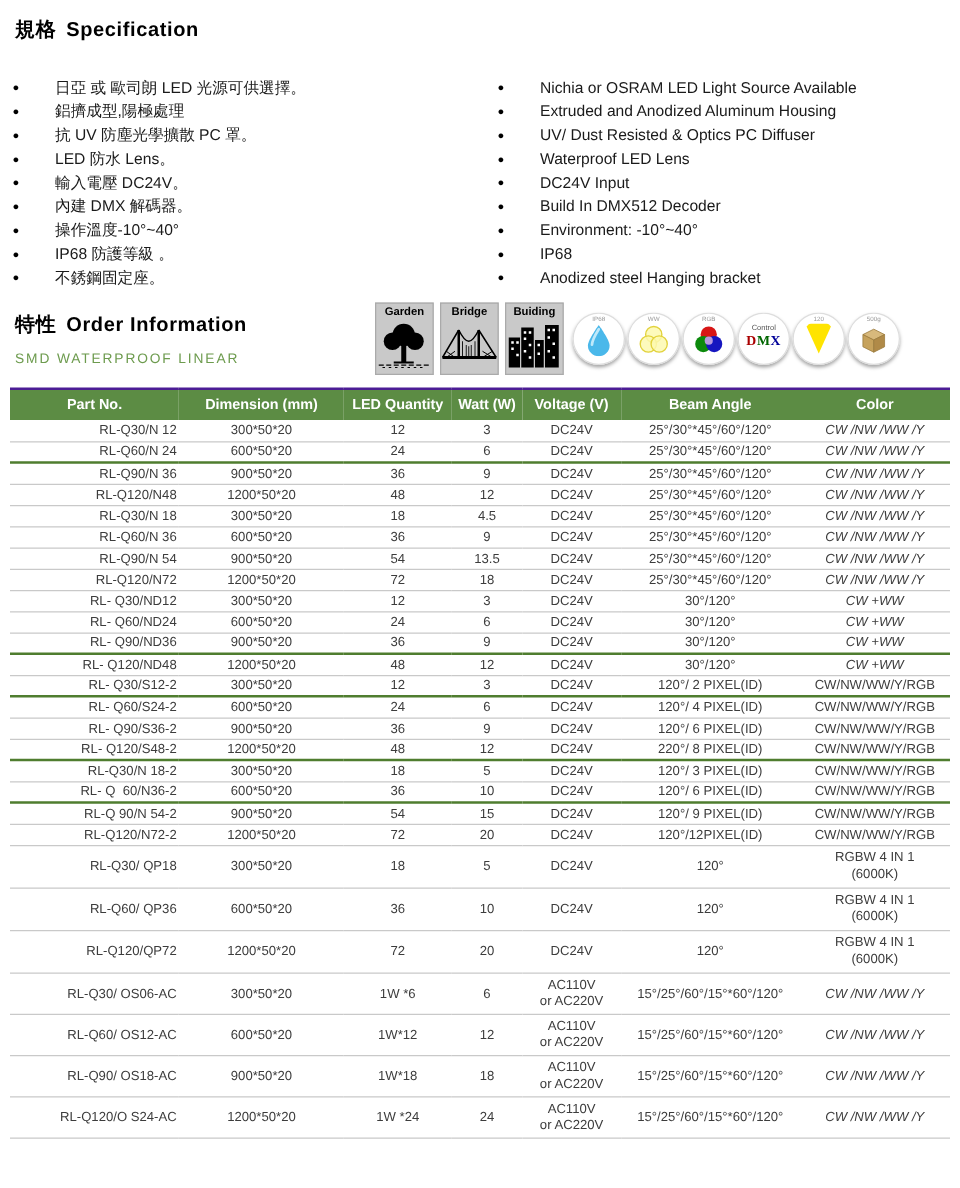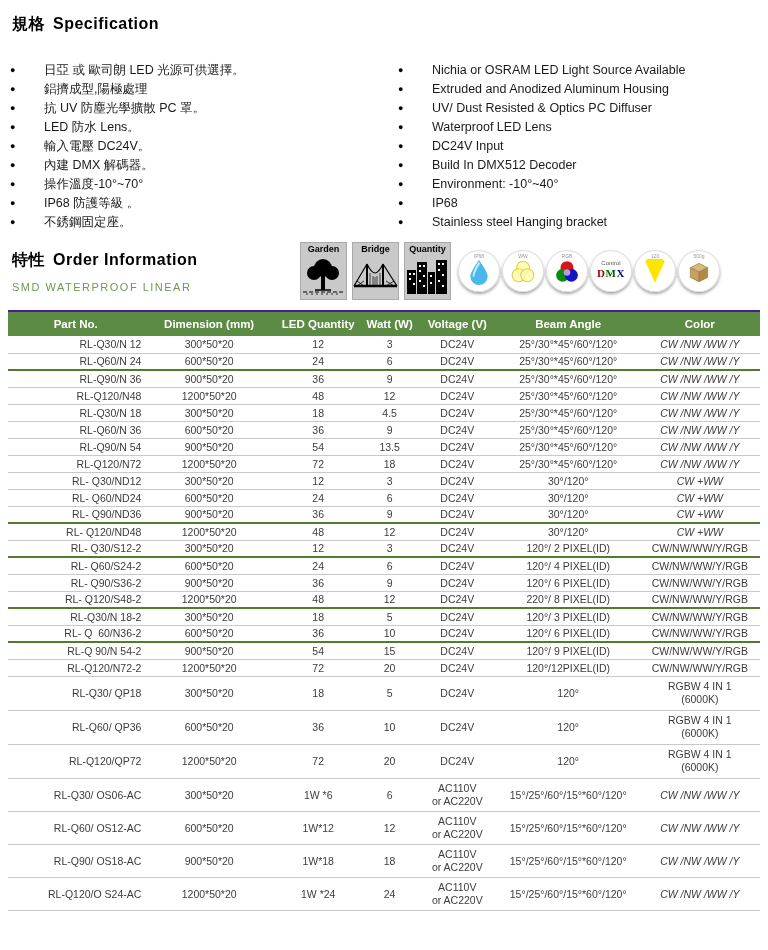--- a/index.html
+++ b/index.html
@@ -120,21 +120,21 @@
         <li>
           <span class="bullet">●</span>
           <span>輸入電壓 DC24V。</span>
         </li>
         <li>
           <span class="bullet">●</span>
           <span>內建 DMX  解碼器。</span>
         </li>
         <li>
           <span class="bullet">●</span>
-          <span>操作溫度-10°~70°</span>
+          <span>操作溫度-10°~40°</span>
         </li>
         <li>
           <span class="bullet">●</span>
           <span>IP68 防護等級 。</span>
         </li>
         <li>
           <span class="bullet">●</span>
           <span>不銹鋼固定座。</span>
         </li>
       </ul>
@@ -166,21 +166,21 @@
         <li>
           <span class="bullet">●</span>
           <span>Environment: -10°~40°</span>
         </li>
         <li>
           <span class="bullet">●</span>
           <span>IP68</span>
         </li>
         <li>
           <span class="bullet">●</span>
-          <span>Stainless steel Hanging bracket</span>
+          <span>Anodized steel Hanging bracket</span>
         </li>
       </ul>
   </div>
 
   <div class="order-row">
     <div class="order-titles">
       <h2 class="sec-title">
         <span class="zh">特性</span><span>Order Information</span>
       </h2>
       <div class="order-subtitle">SMD WATERPROOF LINEAR</div>
@@ -207,21 +207,21 @@
           <path d="M1 30 H44" stroke="#000" stroke-width="2.5"></path>
           <path d="M14 8 V30 M30 8 V30" stroke="#000" stroke-width="2"></path>
           <path d="M1 30 L14 8 M14 8 C20 20 24 20 30 8 M30 8 L44 30" stroke="#000" stroke-width="1.2" fill="none"></path>
           <path d="M17 17 V30 M20 20 V30 M22 21 V30 M24 20 V30 M27 17 V30" stroke="#000" stroke-width="0.7"></path>
           <path d="M4 25 L11 30 M4 30 L11 25" stroke="#000" stroke-width="0.8"></path>
           <path d="M33 25 L41 30 M33 30 L41 25" stroke="#000" stroke-width="0.8"></path>
         </svg>
       </div>
 
       <div class="app-icon">
-        <span class="app-label">Quantity</span>
+        <span class="app-label">Buiding</span>
         <svg width="45" height="42" viewBox="0 0 45 42">
           <rect x="2" y="14" width="9" height="24" fill="#000"></rect>
           <rect x="12" y="6" width="10" height="32" fill="#000"></rect>
           <rect x="23" y="16" width="7" height="22" fill="#000"></rect>
           <rect x="31" y="4" width="11" height="34" fill="#000"></rect>
           <g fill="#fff">
             <rect x="4" y="17" width="2" height="2"></rect>
               <rect x="8" y="17" width="2" height="2"></rect>
             <rect x="4" y="22" width="2" height="2"></rect>
               <rect x="8" y="27" width="2" height="2"></rect>

